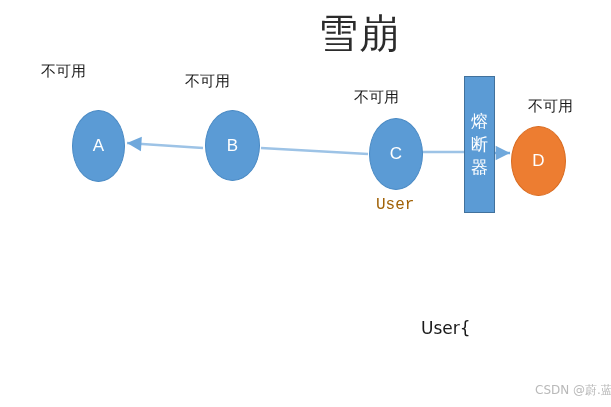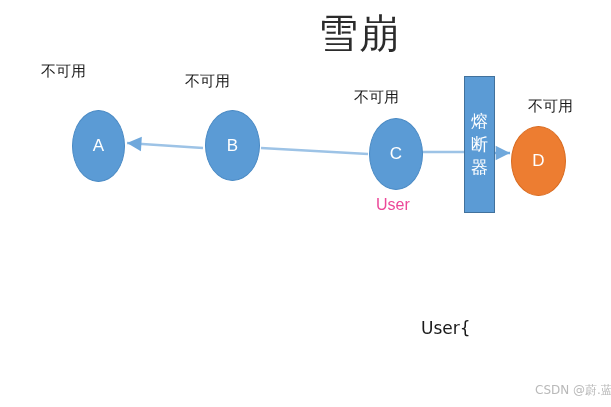--- a/index.html
+++ b/index.html
@@ -66,23 +66,23 @@
     justify-content: center;
     color: #ffffff;
     font-family: "DejaVu Sans", "Liberation Sans", sans-serif;
     font-size: 17px;
     line-height: 23px;
     box-sizing: border-box;
   }
   .breaker span { display: block; }
   .sub-label {
     position: absolute;
-    font-family: Liberation Sans, sans-serif;
+    font-family: Liberation Mono, monospace;
     font-size: 16px;
-    color: #ec4899;
+    color: #a16207;
     white-space: nowrap;
   }
   .note-block {
     position: absolute;
     left: 398px;
     top: 266px;
     font-family: "DejaVu Sans", "Liberation Sans", sans-serif;
     font-size: 17px;
     line-height: 25px;
     color: #1a1a1a;

